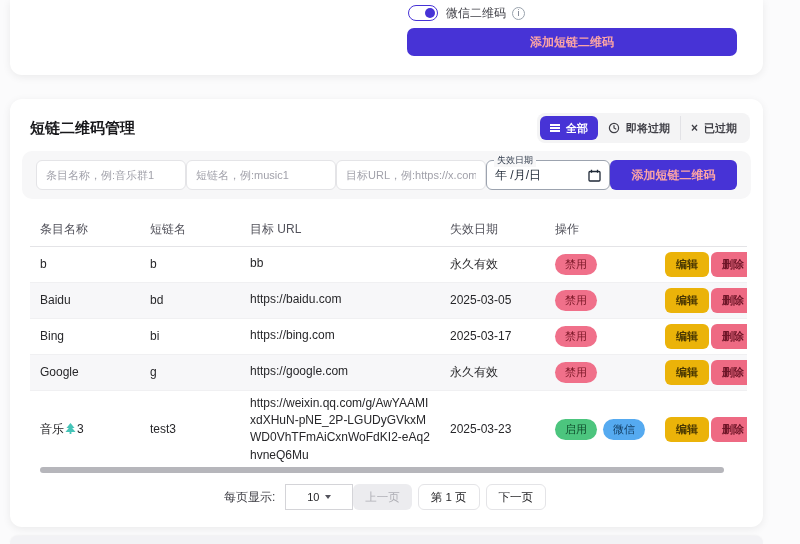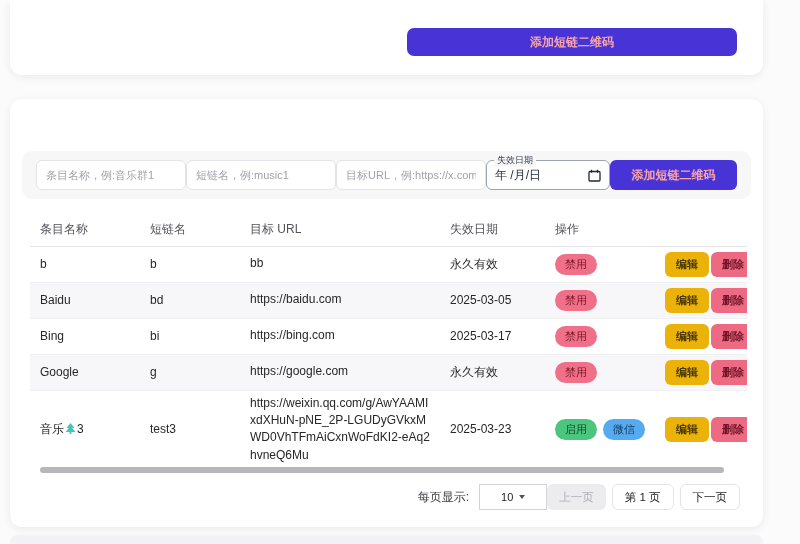--- a/index.html
+++ b/index.html
@@ -56,43 +56,70 @@
   .act-btn { height:25px; padding:0 11px; border:none; border-radius:6px; font-size:11px; font-weight:bold; cursor:pointer; white-space:nowrap; font-family:inherit; }
   .act-edit { background:#ebb309; color:#4d3a02; }
   .act-del  { background:#ee6a83; color:#6e1527; }
   .tree-icon { vertical-align:-1px; margin:0 1px; }
 
   
   .hscroll { position:absolute; left:20px; top:368px; width:713px; height:6px; }
   .hscroll .thumb { position:absolute; left:10px; top:0; width:684px; height:6px; border-radius:3px; background:#b6b6bb; cursor:grab; }
 
   
-  .card-footer { position:absolute; left:20px; right:23px; top:384px; height:28px; display:flex; align-items:center; justify-content:flex-end; }
+  .card-footer { position:absolute; left:20px; right:23px; top:384px; height:28px; display:flex; align-items:center; justify-content:center; }
   .perpage { display:flex; align-items:center; gap:10px; }
   .perpage-label { font-size:12px; color:#3f3f46; }
   .select-box { display:flex; align-items:center; justify-content:center; gap:6px; width:68px; height:26px; border:1px solid #d4d4d8; border-radius:0; background:#fff; font-size:11px; color:#27272a; cursor:pointer; }
   .caret { width:0; height:0; border-left:3.5px solid transparent; border-right:3.5px solid transparent; border-top:4px solid #52525b; }
   .pager { display:flex; align-items:center; gap:6px; }
   .page-btn { height:26px; padding:0 12px; border-radius:6px; font-size:11.5px; display:flex; align-items:center; cursor:pointer; }
   .page-btn.disabled { background:#ececef; color:#b0b0b6; cursor:default; }
   .page-btn.normal { background:#fff; border:1px solid #e4e4e7; color:#27272a; }
 
   .next-card-strip { position:absolute; left:10px; top:536px; width:753px; height:8px; background:#f2f2f5; border-radius:8px 8px 0 0; box-shadow:0 -1px 2px rgba(0,0,0,.04); }
 </style>
 </head>
 <body>
 
 <div class="page">
 
   <div class="card top-card">
+    <div class="toggle-row">
+      <span class="toggle">
+          <span class="knob"></span>
+        </span>
+      <span class="toggle-label">微信二维码</span>
+      <span class="info-icon">i</span>
+    </div>
     <button class="btn-primary top-add-btn">添加短链二维码</button>
   </div>
 
   <div class="card main-card">
 
+    <div class="card-head">
+      <div class="card-title">短链二维码管理</div>
+      <div class="seg">
+        <div class="seg-item active">
+          <span class="icon-bars"></span>
+          <span>全部</span>
+        </div>
+        <div class="seg-item">
+          <svg width="12" height="12" viewBox="0 0 12 12">
+              <circle cx="6" cy="6" r="4.6" fill="none" stroke="currentColor" stroke-width="1.2"></circle>
+              <path d="M6 3.5V6l1.8 1" stroke="currentColor" stroke-width="1.2" fill="none" stroke-linecap="round"></path>
+            </svg>
+          <span>即将过期</span>
+        </div>
+        <div class="seg-item sep">
+          <span class="x-glyph">×</span>
+          <span>已过期</span>
+        </div>
+      </div>
+    </div>
 
     <div class="filter-panel">
       <input class="f-input" placeholder="条目名称，例:音乐群1" style="">
       <input class="f-input" placeholder="短链名，例:music1" style="">
       <input class="f-input" placeholder="目标URL，例:https://x.com/" style="">
       <div class="date-field">
         <span class="date-label">失效日期</span>
         <span class="date-value">年 /月/日</span>
         <svg width="13" height="13" viewBox="0 0 13 13">
             <rect x="1" y="2.5" width="11" height="9.5" rx="1" fill="none" stroke="#1f2937" stroke-width="1.3"></rect>

